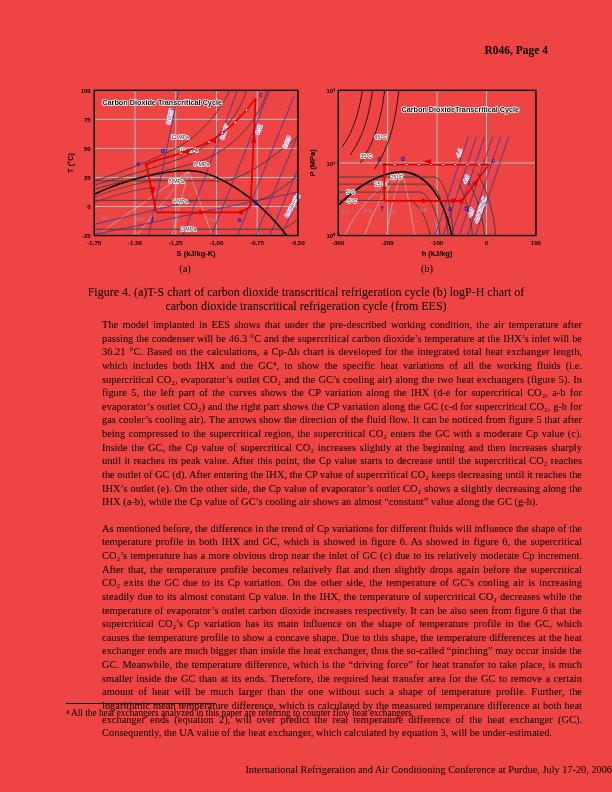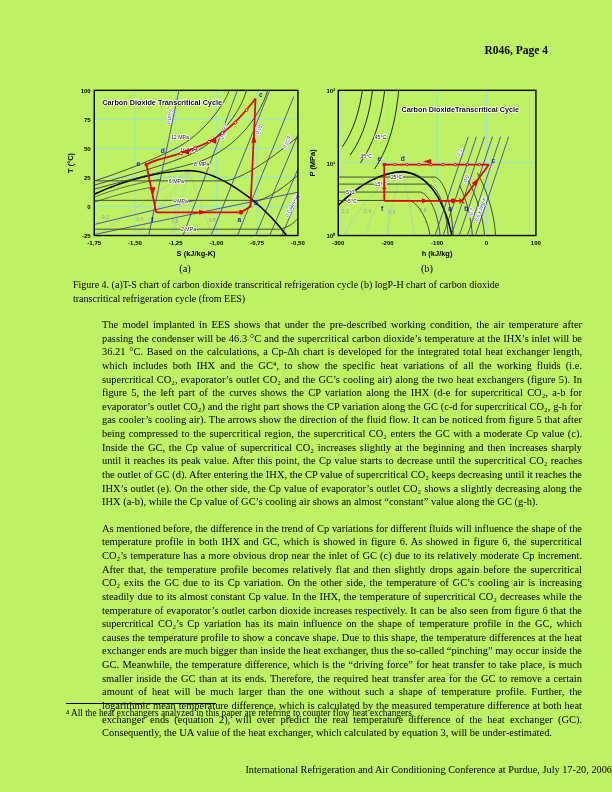--- a/index.html
+++ b/index.html
@@ -1,24 +1,24 @@
 <!DOCTYPE html>
 <html><head>
 <meta charset="utf-8">
 <style>
   html,body{margin:0;padding:0;background:#fff;}
-  .page{position:relative;width:612px;height:792px;background:#bef264;overflow:hidden;
+  .page{position:relative;width:612px;height:792px;background:#ef4444;overflow:hidden;
         font-family:"Liberation Serif",serif;color:#000;text-decoration:underline;}
   .header{position:absolute;top:44px;right:64px;font-size:11.5px;font-weight:bold;}
   .figure{position:absolute;top:84px;left:64px;width:484px;}
   .charts-row{display:flex;}
   .chart-block{width:242px;}
   .chart-block svg{display:block;}
   .sublabel{text-align:center;font-size:10.5px;margin-top:5px;}
-  .caption{margin:4px auto 0 auto;width:466px;text-align:left;font-size:10px;line-height:13.5px;}
+  .caption{margin:12px auto 0 auto;width:466px;text-align:center;font-size:12px;line-height:13.5px;}
   .bodytext{position:absolute;top:318px;left:66px;width:480px;font-size:10.45px;
             line-height:13.62px;text-align:justify;margin-left:36px;}
   .bodytext p{margin:0 0 13px 0;}
   .footnote-rule{position:absolute;top:703px;left:66px;width:150px;border-top:1px solid #000;}
   .footnote{position:absolute;top:708px;left:66px;width:480px;font-size:9.3px;}
   .footer{position:absolute;top:764px;left:0;width:612px;text-align:right;font-size:10.3px;}
   
   svg text{font-family:"Liberation Sans",sans-serif;}
   .tick{font-size:6px;font-weight:bold;fill:#000;}
   .axis{font-size:7.4px;font-weight:bold;fill:#000;}

